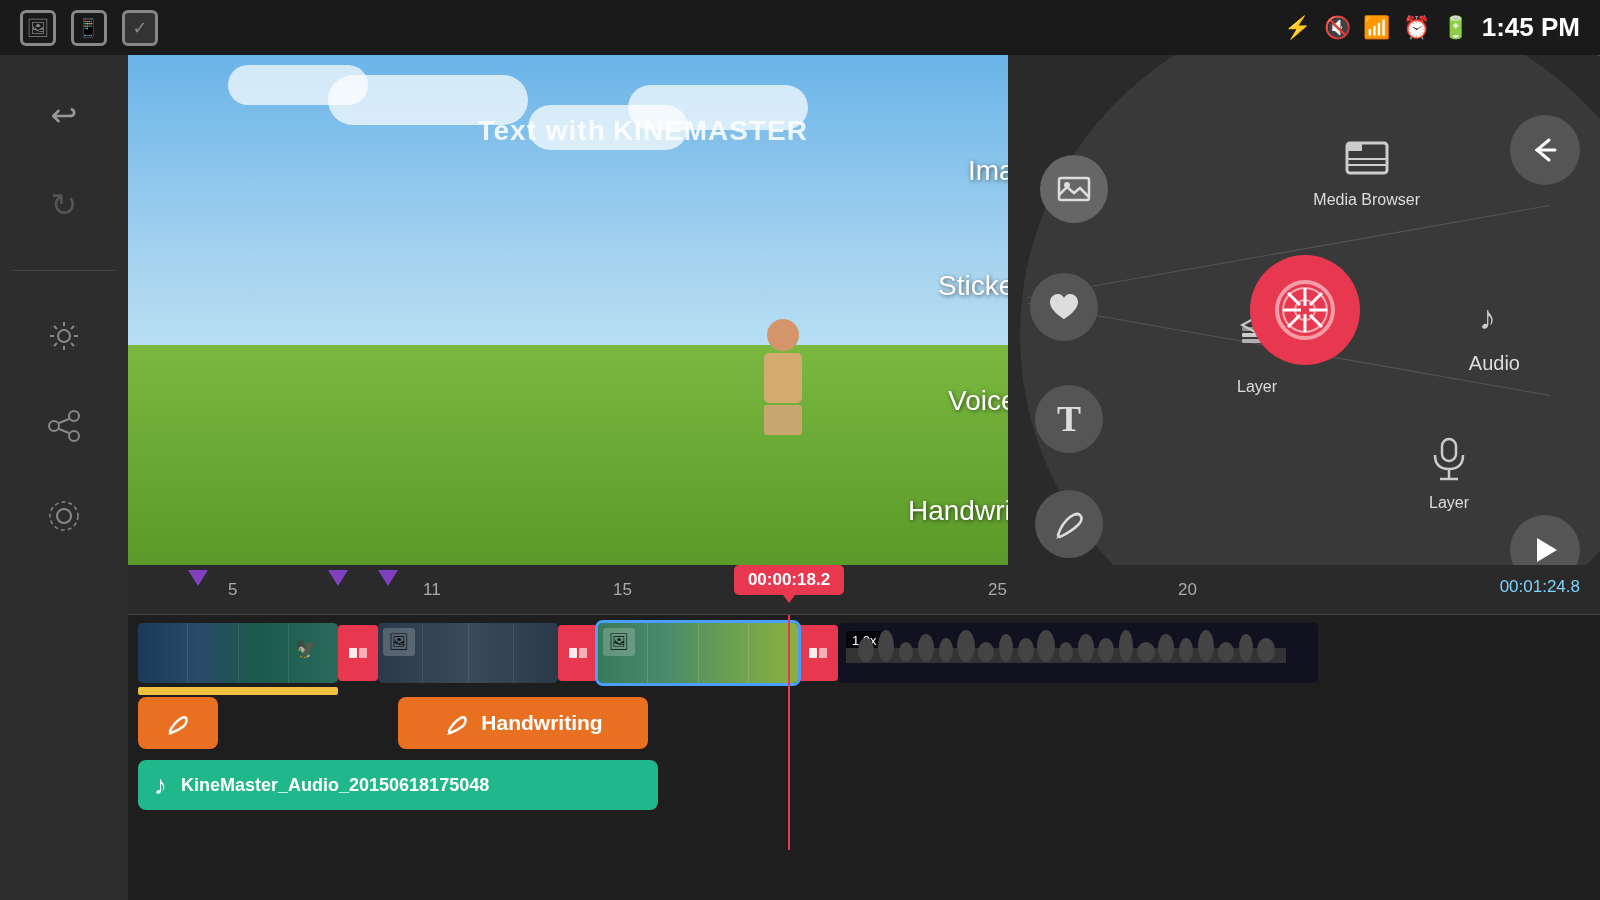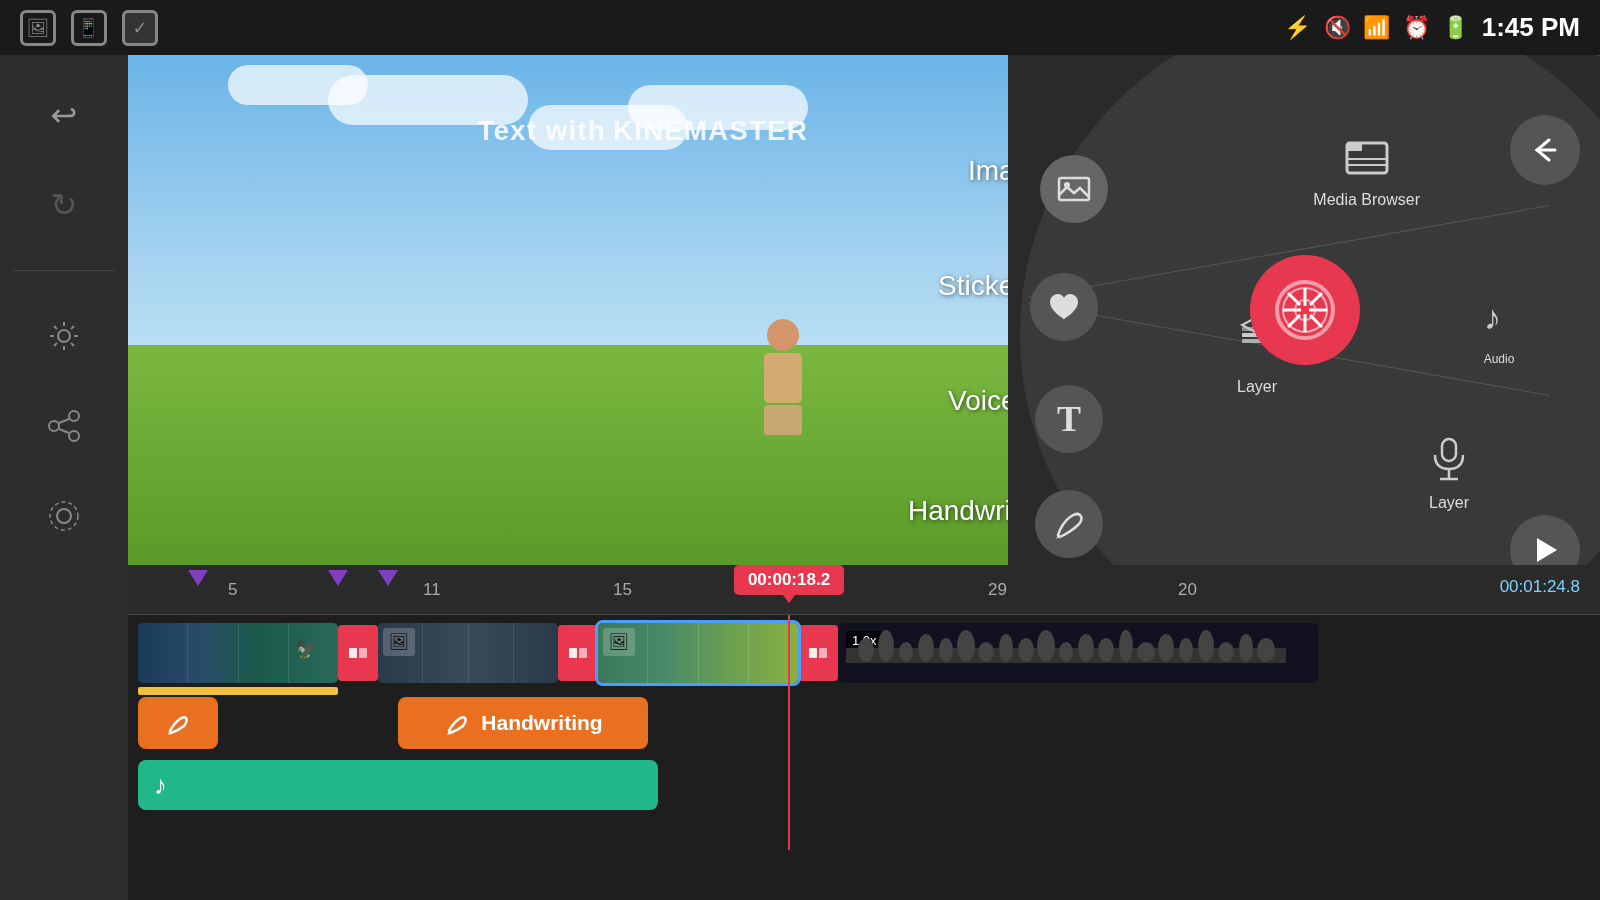--- a/index.html
+++ b/index.html
@@ -669,21 +669,21 @@
     </div>
     <span style="font-size:16px; color:#ddd;">Layer</span>
   </div>
 
   <div class="segment-audio">
     <div>
       <svg width="42" height="46" viewBox="0 0 42 46">
         <text x="6" y="34" font-size="34" fill="#ccc">♪</text>
       </svg>
     </div>
-    <span style="font-size:12px; color:#ddd;">Audio</span>
+    <span style="font-size:20px; color:#ddd;">Audio</span>
   </div>
 
   <div class="segment-voice">
     <div>
       <svg width="42" height="48" viewBox="0 0 42 48">
         <rect x="14" y="4" width="14" height="22" rx="7" fill="none" stroke="#ccc" stroke-width="2.5"></rect>
         <path d="M7 20 Q7 34 21 34 Q35 34 35 20" fill="none" stroke="#ccc" stroke-width="2.5"></path>
         <line x1="21" y1="34" x2="21" y2="44" stroke="#ccc" stroke-width="2.5"></line>
         <line x1="12" y1="44" x2="30" y2="44" stroke="#ccc" stroke-width="2.5"></line>
       </svg>
@@ -790,21 +790,21 @@
   <div class="timeline-ruler">
 
     <div class="marker-purple" style="left: 60px;"></div>
     <div class="marker-purple" style="left: 200px;"></div>
     <div class="marker-purple" style="left: 250px;"></div>
 
     <div style="position:absolute; left:100px; color:#aaa; font-size:17px;">5</div>
     <div style="position:absolute; left:295px; color:#aaa; font-size:17px;">11</div>
     <div style="position:absolute; left:485px; color:#aaa; font-size:17px;">15</div>
     <div style="position:absolute; left:675px; color:#aaa; font-size:17px;">20</div>
-    <div style="position:absolute; left:860px; color:#aaa; font-size:17px;">29</div>
+    <div style="position:absolute; left:860px; color:#aaa; font-size:17px;">25</div>
     <div style="position:absolute; left:1050px; color:#aaa; font-size:17px;">20</div>
 
     <div class="playhead-marker">
       <div class="playhead-time">00:00:18.2</div>
       <div class="playhead-triangle"></div>
     </div>
 
     <div class="end-time">00:01:24.8</div>
   </div>
 
@@ -922,16 +922,17 @@
           <path d="M6 22 Q10 14 16 10 Q20 7 22 9 Q24 12 20 17 Q15 21 7 24Z" fill="none" stroke="white" stroke-width="2.5"></path>
           <path d="M6 22 L4 26 L8 24Z" fill="white"></path>
         </svg>
         <span style="color:white; font-size:21px; font-weight:bold;">Handwriting</span>
       </div>
     </div>
 
     <div class="audio-track">
       <div class="audio-clip">
         <span class="audio-note">♪</span>
+        <span>KineMaster_Audio_20150618175048</span>
       </div>
     </div>
   </div>
 </div>
 
 </body></html>

